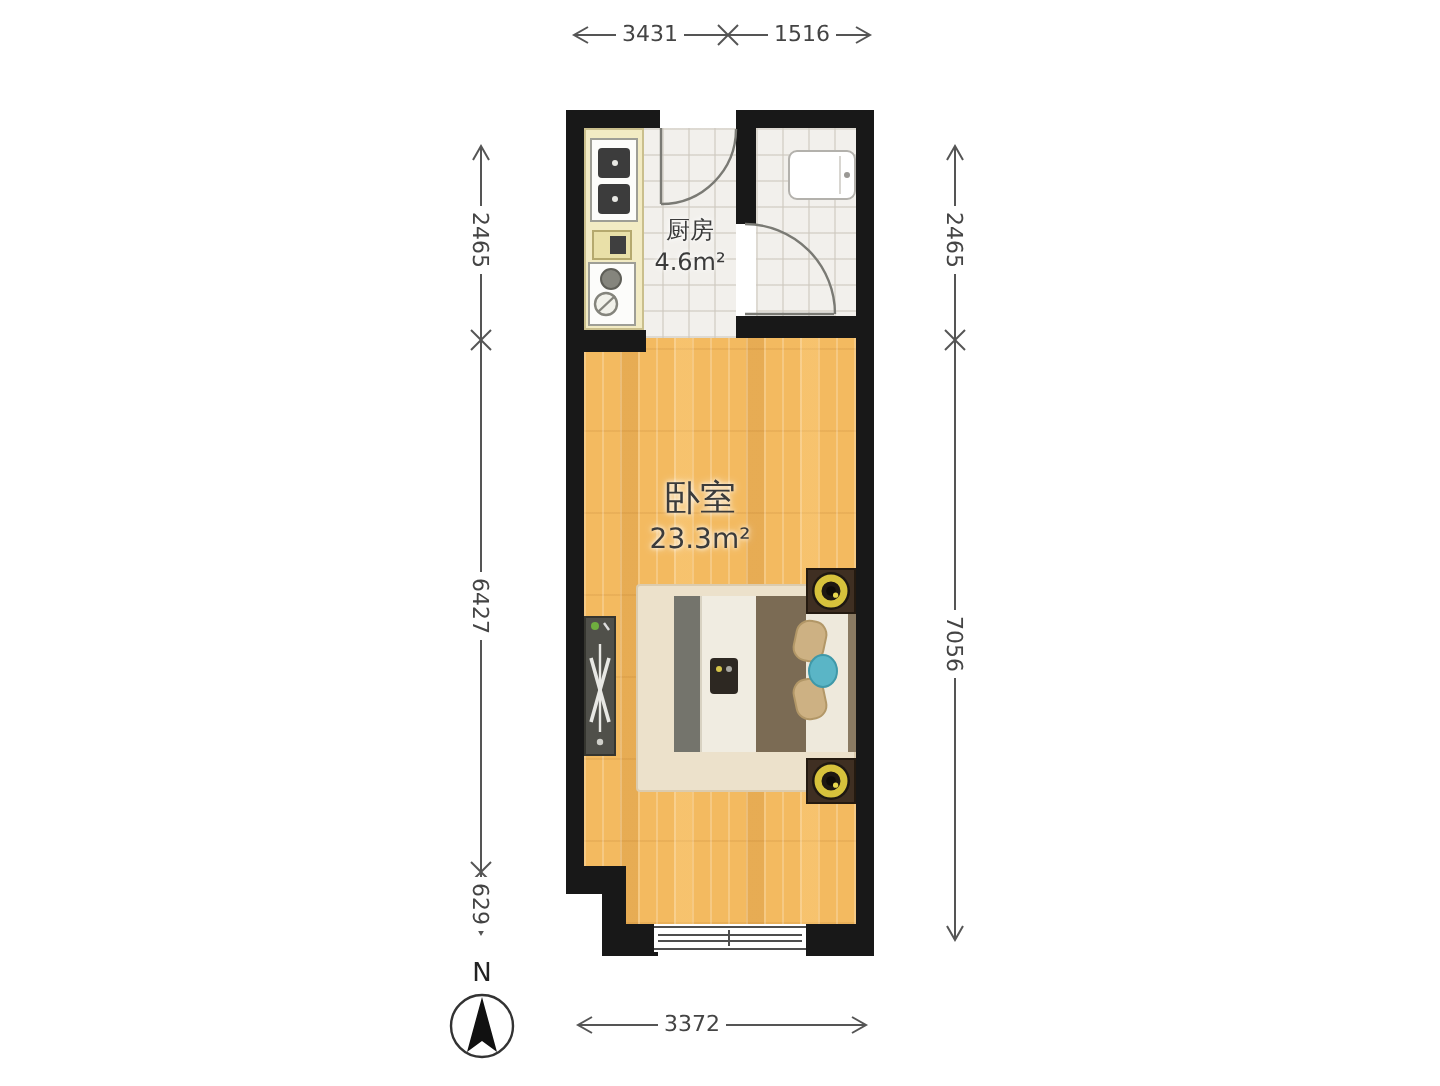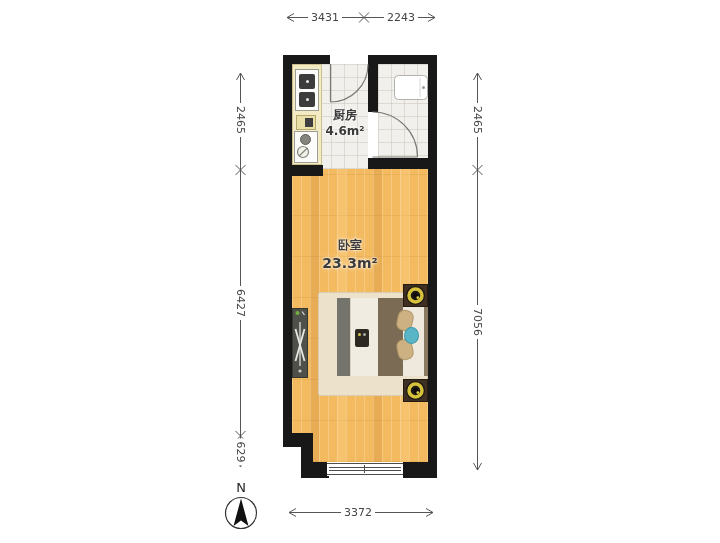--- a/index.html
+++ b/index.html
@@ -21,26 +21,25 @@
     position:absolute;
     background-color:#f2f0ec;
     background-image:
       linear-gradient(rgba(205,200,190,0.55) 1px, transparent 1px),
       linear-gradient(90deg, rgba(205,200,190,0.55) 1px, transparent 1px);
     background-size:13px 13px;
   }
   .room-label{
     position:absolute;text-align:center;color:#3b3b3b;line-height:1.3;
     text-shadow:0 0 2px #fff,0 0 4px rgba(255,255,255,.85);
-    font-weight:bold;
   }
   .room-label .rname{display:block;}
   .room-label .rarea{display:block;}
   .lbl-sm .rname,.lbl-sm .rarea{font-size:12px;}
-  .lbl-lg .rname{font-size:12px;}
+  .lbl-lg .rname{font-size:18px;}
   .lbl-lg .rarea{font-size:14px;}
   .dim-label{
     position:absolute;font-size:11px;color:#444;background:#fff;
     padding:1px 3px;transform:translate(-50%,-50%);white-space:nowrap;
   }
   .dim-label.v{
     writing-mode:vertical-rl;padding:3px 1px;
   }
   .n-label{
     position:absolute;font-size:13px;color:#222;transform:translate(-50%,-50%);
@@ -198,26 +197,26 @@
   <div class="room-label lbl-sm" style="left:320px;top:108px;width:50px;">
     <span class="rname">厨房</span>
     <span class="rarea">4.6m²</span>
   </div>
   <div class="room-label lbl-lg" style="left:310px;top:238px;width:80px;">
     <span class="rname">卧室</span>
     <span class="rarea">23.3m²</span>
   </div>
 
   <span class="dim-label" style="left:325px;top:17px;">3431</span>
-  <span class="dim-label" style="left:401px;top:17px;">2243</span>
+  <span class="dim-label" style="left:401px;top:17px;">1516</span>
 
   <span class="dim-label v" style="left:240px;top:120px;">2465</span>
   <span class="dim-label v" style="left:240px;top:303px;">6427</span>
   <span class="dim-label v" style="left:240px;top:452px;">629</span>
 
   <span class="dim-label v" style="left:477px;top:120px;">2465</span>
   <span class="dim-label v" style="left:477px;top:322px;">7056</span>
 
-  <span class="dim-label" style="left:358px;top:512px;">3372</span>
+  <span class="dim-label" style="left:346px;top:512px;">3372</span>
 
   <span class="n-label" style="left:241px;top:487px;">N</span>
 
 </div>
 
 </body></html>

